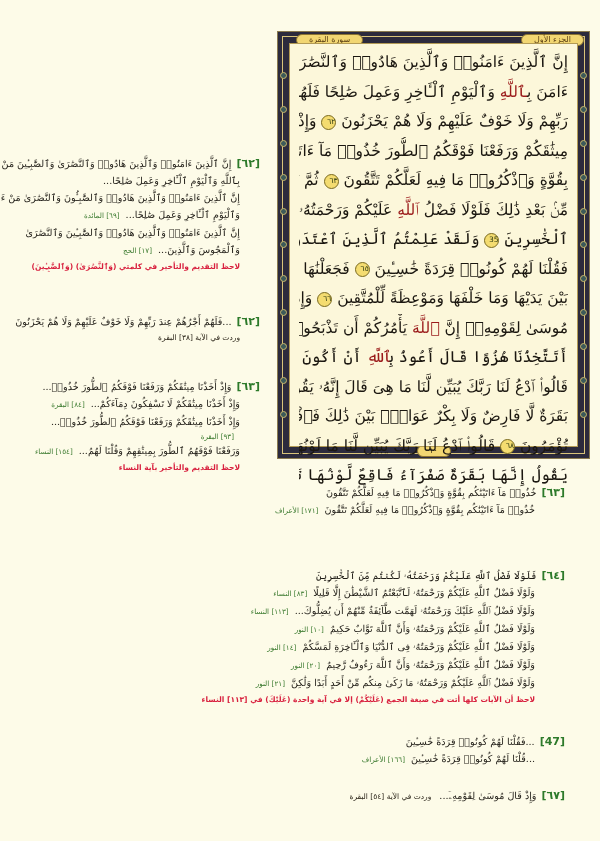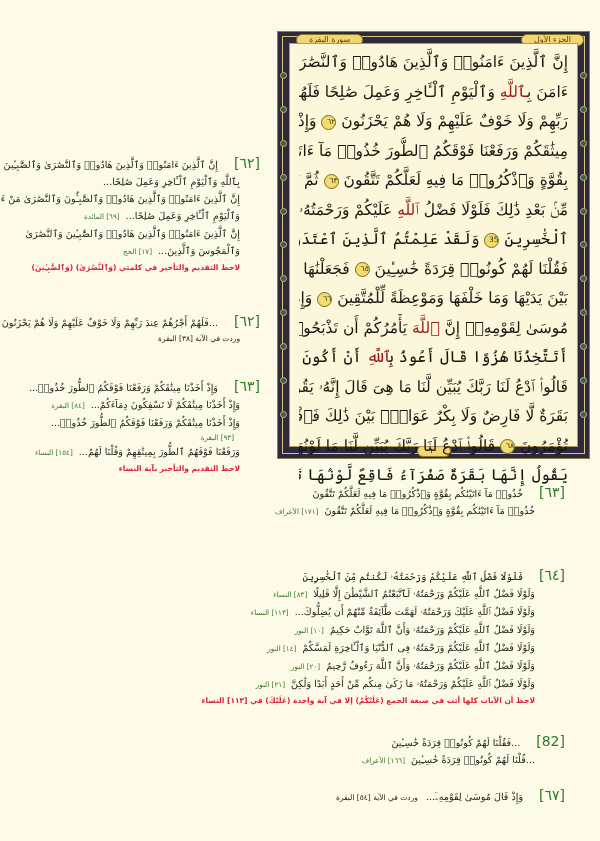--- a/index.html
+++ b/index.html
@@ -78,21 +78,21 @@
     font-family: "DejaVu Sans", sans-serif;
   }
 
   
   .note { position: absolute; direction: rtl; }
   .note .row {
     font-family: "DejaVu Serif", serif;
     font-size: 9.6px; line-height: 17px;
     color: #1d1a14; white-space: nowrap;
   }
-  .note .num { color: #2d7a2a; font-family: "DejaVu Sans", sans-serif; font-size: 14px; margin-left: 16px; }
+  .note .num { color: #2d7a2a; font-family: "DejaVu Sans", sans-serif; font-size: 11px; margin-left: 5px; font-weight: bold; }
   .note .ref { color: #3b7a2f; font-family: "DejaVu Sans", sans-serif; font-size: 7.2px; margin-right: 6px; }
   .note .remark {
     color: #d8213f; font-family: "DejaVu Sans", sans-serif;
     font-size: 7.5px; line-height: 16px; font-weight: bold; white-space: nowrap;
   }
   .note .meta {
     color: #2a2418; font-family: "DejaVu Sans", sans-serif;
     font-size: 7.5px; line-height: 16px; font-weight: normal;
   }
   .indent { padding-right: 20px; }
@@ -186,19 +186,19 @@
   <div class="row indent2"><span>وَلَوْلَا فَضْلُ ٱللَّهِ عَلَيْكُمْ وَرَحْمَتُهُۥ لَٱتَّبَعْتُمُ ٱلشَّيْطَٰنَ إِلَّا قَلِيلًا</span><span class="ref">[٨٣] النساء</span></div>
   <div class="row indent2"><span>وَلَوْلَا فَضْلُ ٱللَّهِ عَلَيْكَ وَرَحْمَتُهُۥ لَهَمَّت طَّآئِفَةٌ مِّنْهُمْ أَن يُضِلُّوكَ...</span><span class="ref">[١١٣] النساء</span></div>
   <div class="row indent2"><span>وَلَوْلَا فَضْلُ ٱللَّهِ عَلَيْكُمْ وَرَحْمَتُهُۥ وَأَنَّ ٱللَّهَ تَوَّابٌ حَكِيمٌ</span><span class="ref">[١٠] النور</span></div>
   <div class="row indent2"><span>وَلَوْلَا فَضْلُ ٱللَّهِ عَلَيْكُمْ وَرَحْمَتُهُۥ فِى ٱلدُّنْيَا وَٱلْـَٔاخِرَةِ لَمَسَّكُمْ</span><span class="ref">[١٤] النور</span></div>
   <div class="row indent2"><span>وَلَوْلَا فَضْلُ ٱللَّهِ عَلَيْكُمْ وَرَحْمَتُهُۥ وَأَنَّ ٱللَّهَ رَءُوفٌ رَّحِيمٌ</span><span class="ref">[٢٠] النور</span></div>
   <div class="row indent2"><span>وَلَوْلَا فَضْلُ ٱللَّهِ عَلَيْكُمْ وَرَحْمَتُهُۥ مَا زَكَىٰ مِنكُم مِّنْ أَحَدٍ أَبَدًا وَلَٰكِنَّ</span><span class="ref">[٢١] النور</span></div>
   <div class="remark indent2">لاحظ أن الآيات كلها أتت في صيغة الجمع (عَلَيْكُمْ) إلا في آية واحدة (عَلَيْكَ) في [١١٣] النساء</div>
 </div>
 
 <div class="note" style="right:35px; top:733px;">
-  <div class="row"><span class="num">[82]</span><span>...فَقُلْنَا لَهُمْ كُونُوا۟ قِرَدَةً خَٰسِـِٔينَ</span></div>
+  <div class="row"><span class="num">[47]</span><span>...فَقُلْنَا لَهُمْ كُونُوا۟ قِرَدَةً خَٰسِـِٔينَ</span></div>
   <div class="row indent2"><span>...قُلْنَا لَهُمْ كُونُوا۟ قِرَدَةً خَٰسِـِٔينَ</span><span class="ref">[١٦٦] الأعراف</span></div>
 </div>
 
 <div class="note" style="right:35px; top:787px;">
   <div class="row"><span class="num">[٦٧]</span><span>وَإِذْ قَالَ مُوسَىٰ لِقَوْمِهِۦٓ...</span><span class="meta" style="margin-right:8px;">وردت في الآية [٥٤] البقرة</span></div>
 </div>
 
 </body></html>

